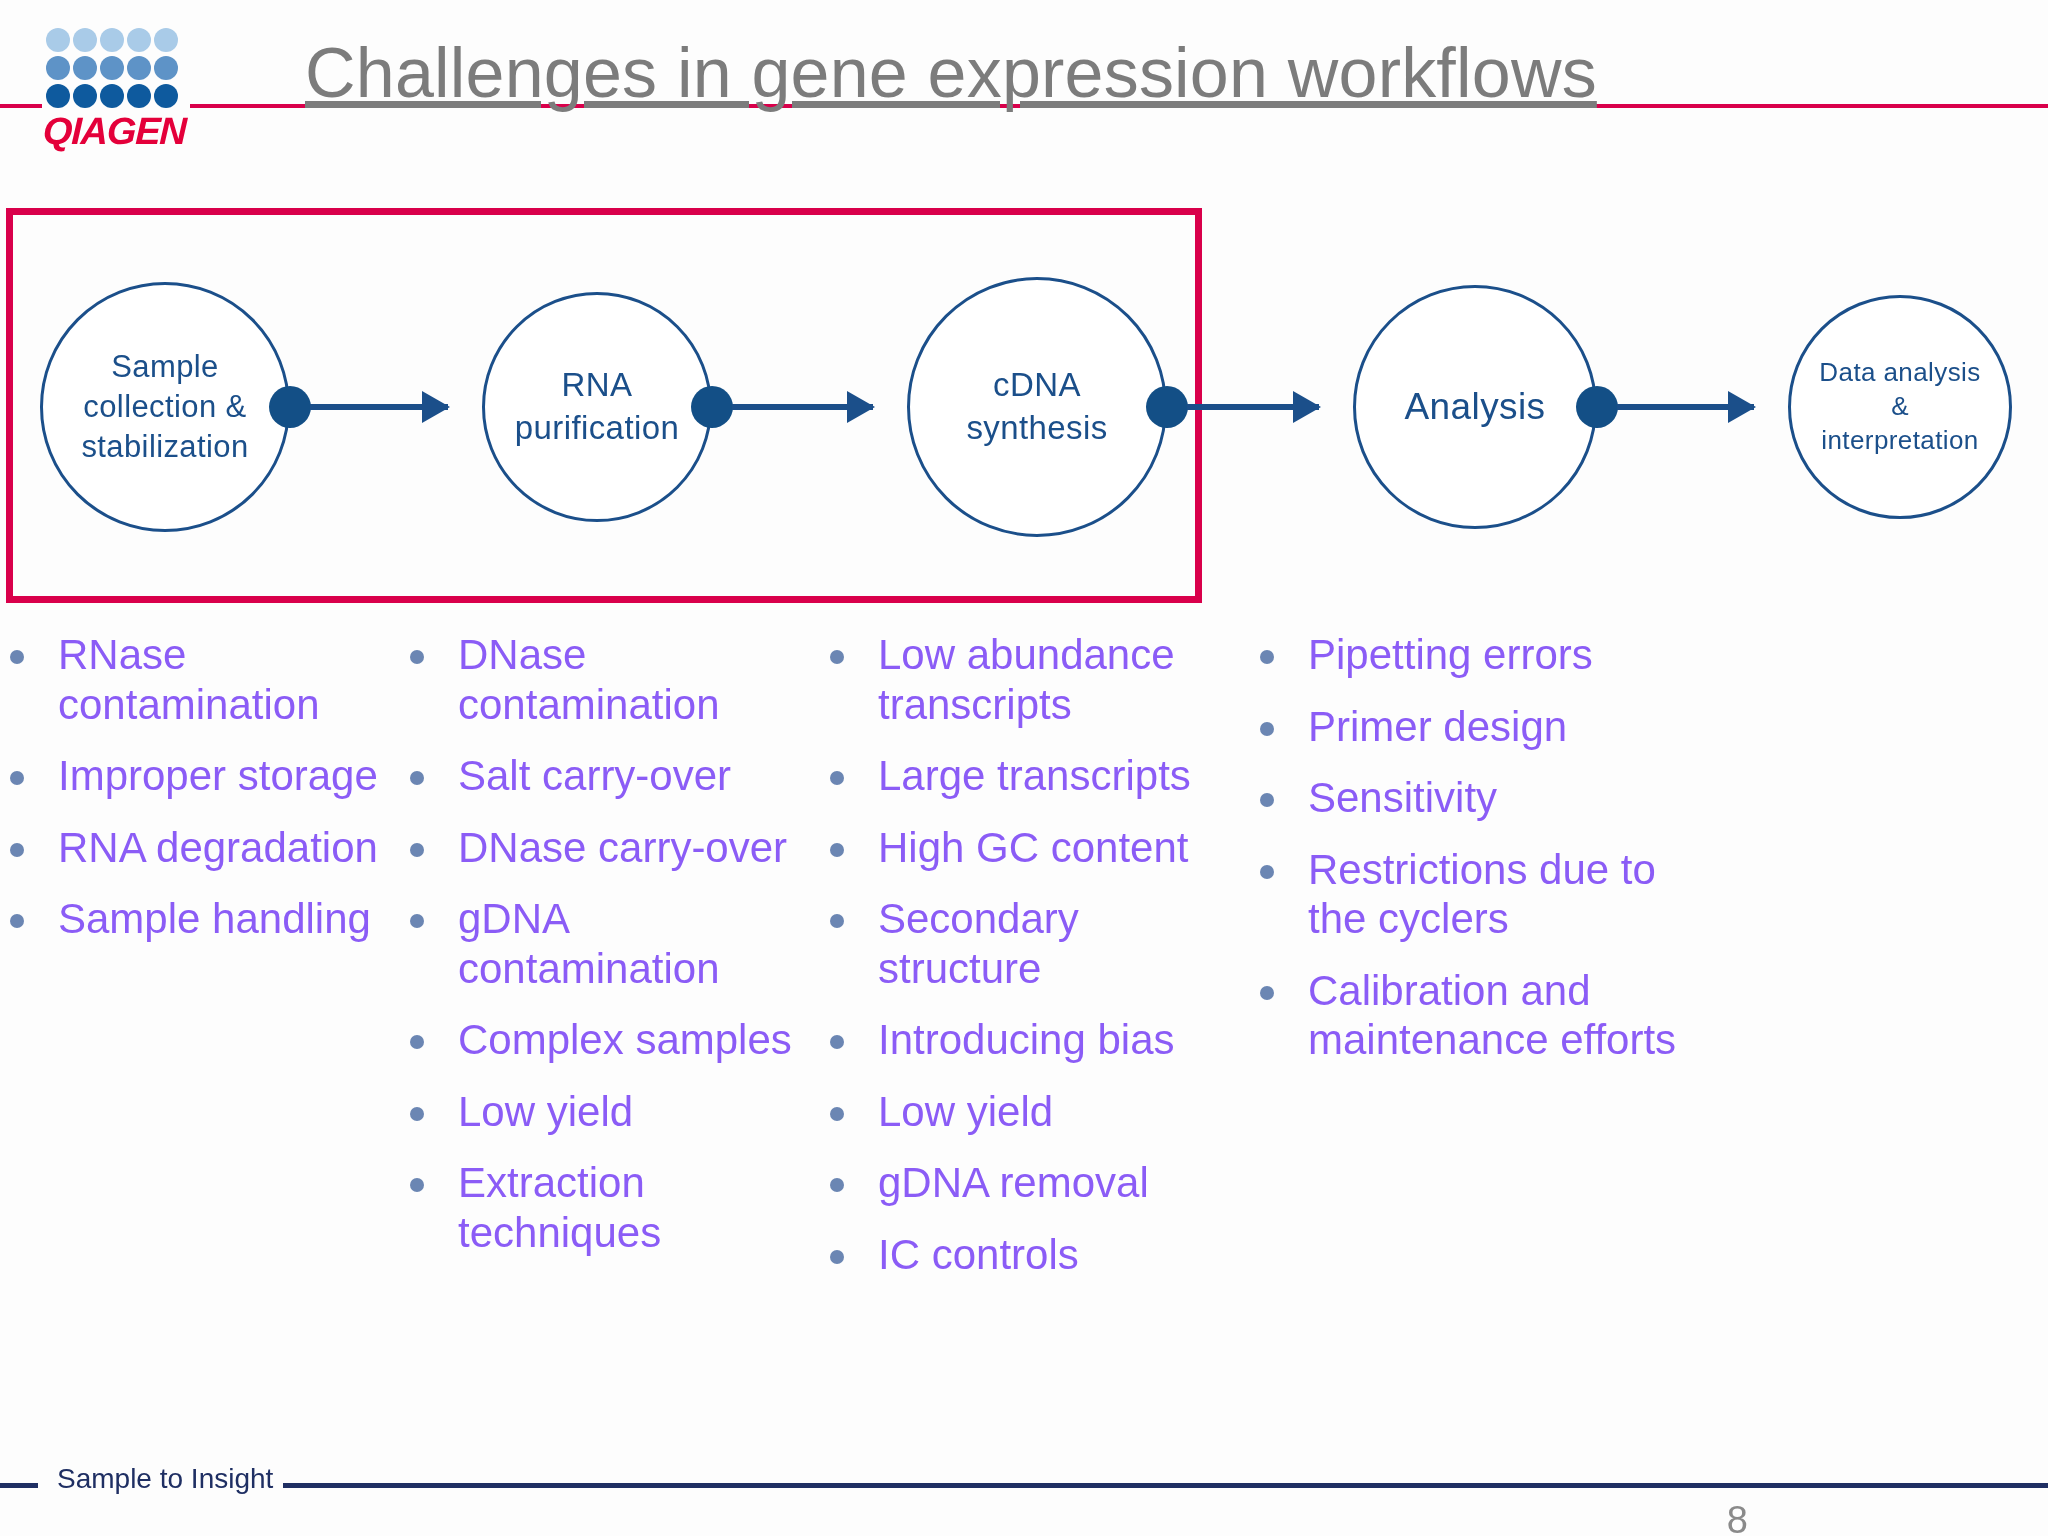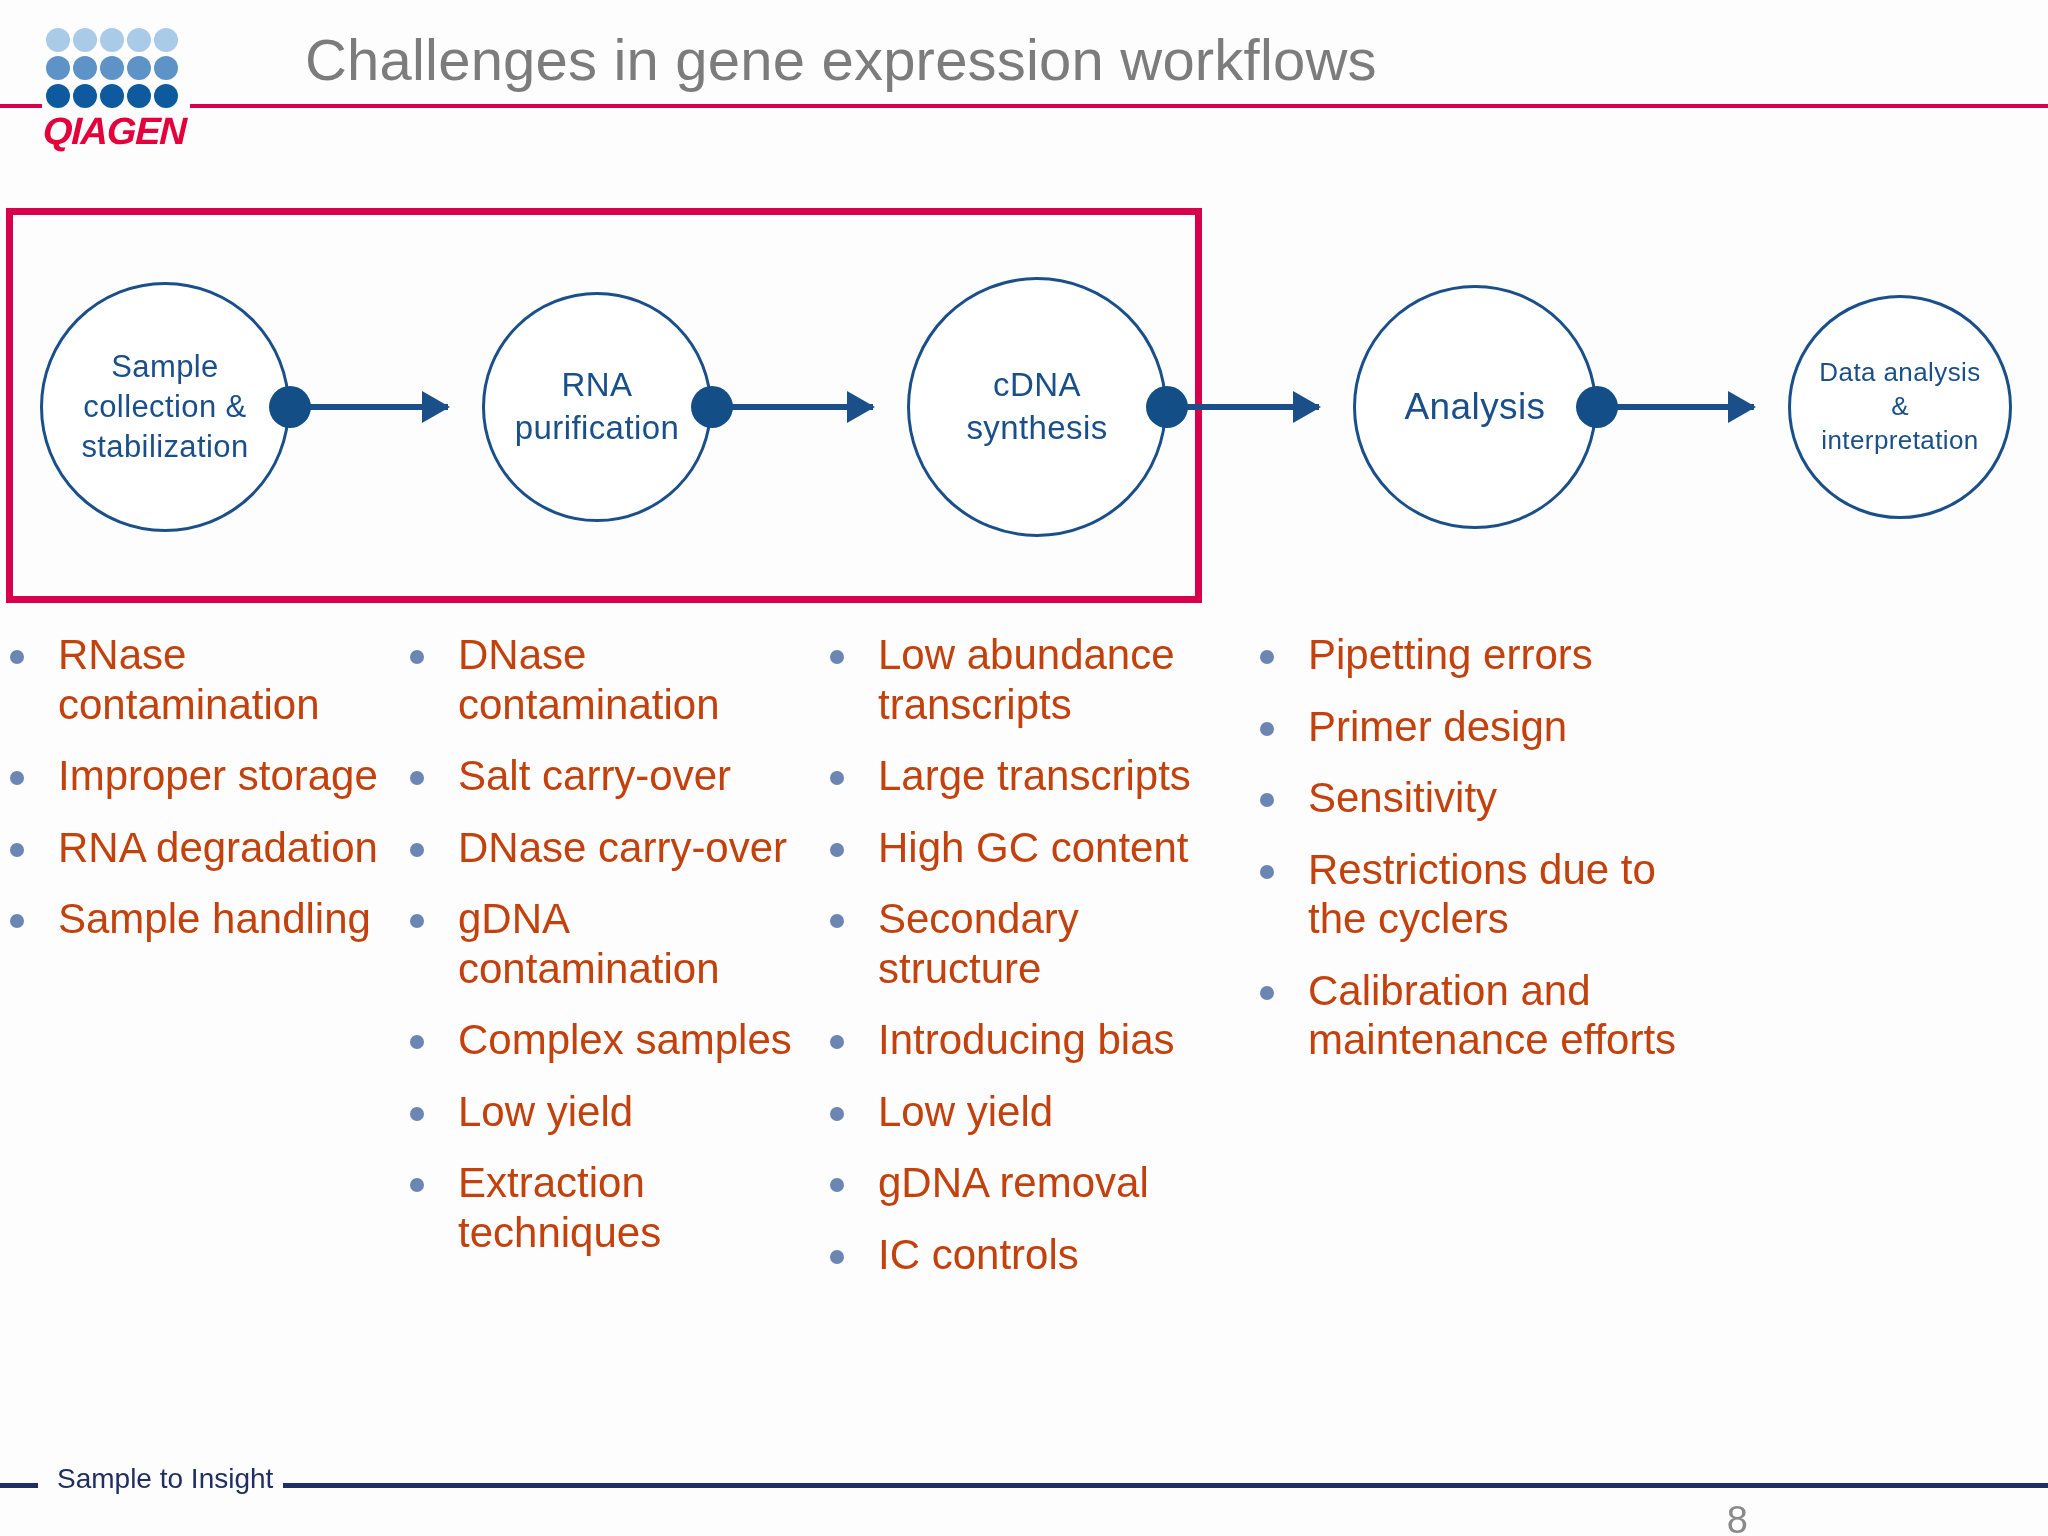--- a/index.html
+++ b/index.html
@@ -70,26 +70,27 @@
     position: absolute;
     left: 190px;
     top: 104px;
     width: 1858px;
     height: 4px;
     background: #d9004b;
   }
   #slide-title {
     position: absolute;
     left: 305px;
-    top: 26px;
-    font-size: 58px;
+    top: 33px;
+    font-size: 70px;
     color: #7c7c7c;
     font-weight: normal;
     white-space: nowrap;
     letter-spacing: 0.2px;
+    text-decoration: underline;
   }
 
   
   #workflow {
     position: absolute;
     left: 0;
     top: 180px;
     width: 2048px;
     height: 450px;
   }
@@ -156,21 +157,21 @@
   }
   .bullet-col {
     position: absolute;
     top: 0;
   }
   .bullet-item {
     position: relative;
     padding-left: 58px;
     margin-bottom: 22px;
     font-size: 42px;
-    color: #c2410c;
+    color: #8b5cf6;
     line-height: 1.18;
   }
   .bullet-item .marker {
     position: absolute;
     left: 10px;
     top: 20px;
     width: 14px;
     height: 14px;
     border-radius: 50%;
     background: #6b86b3;

